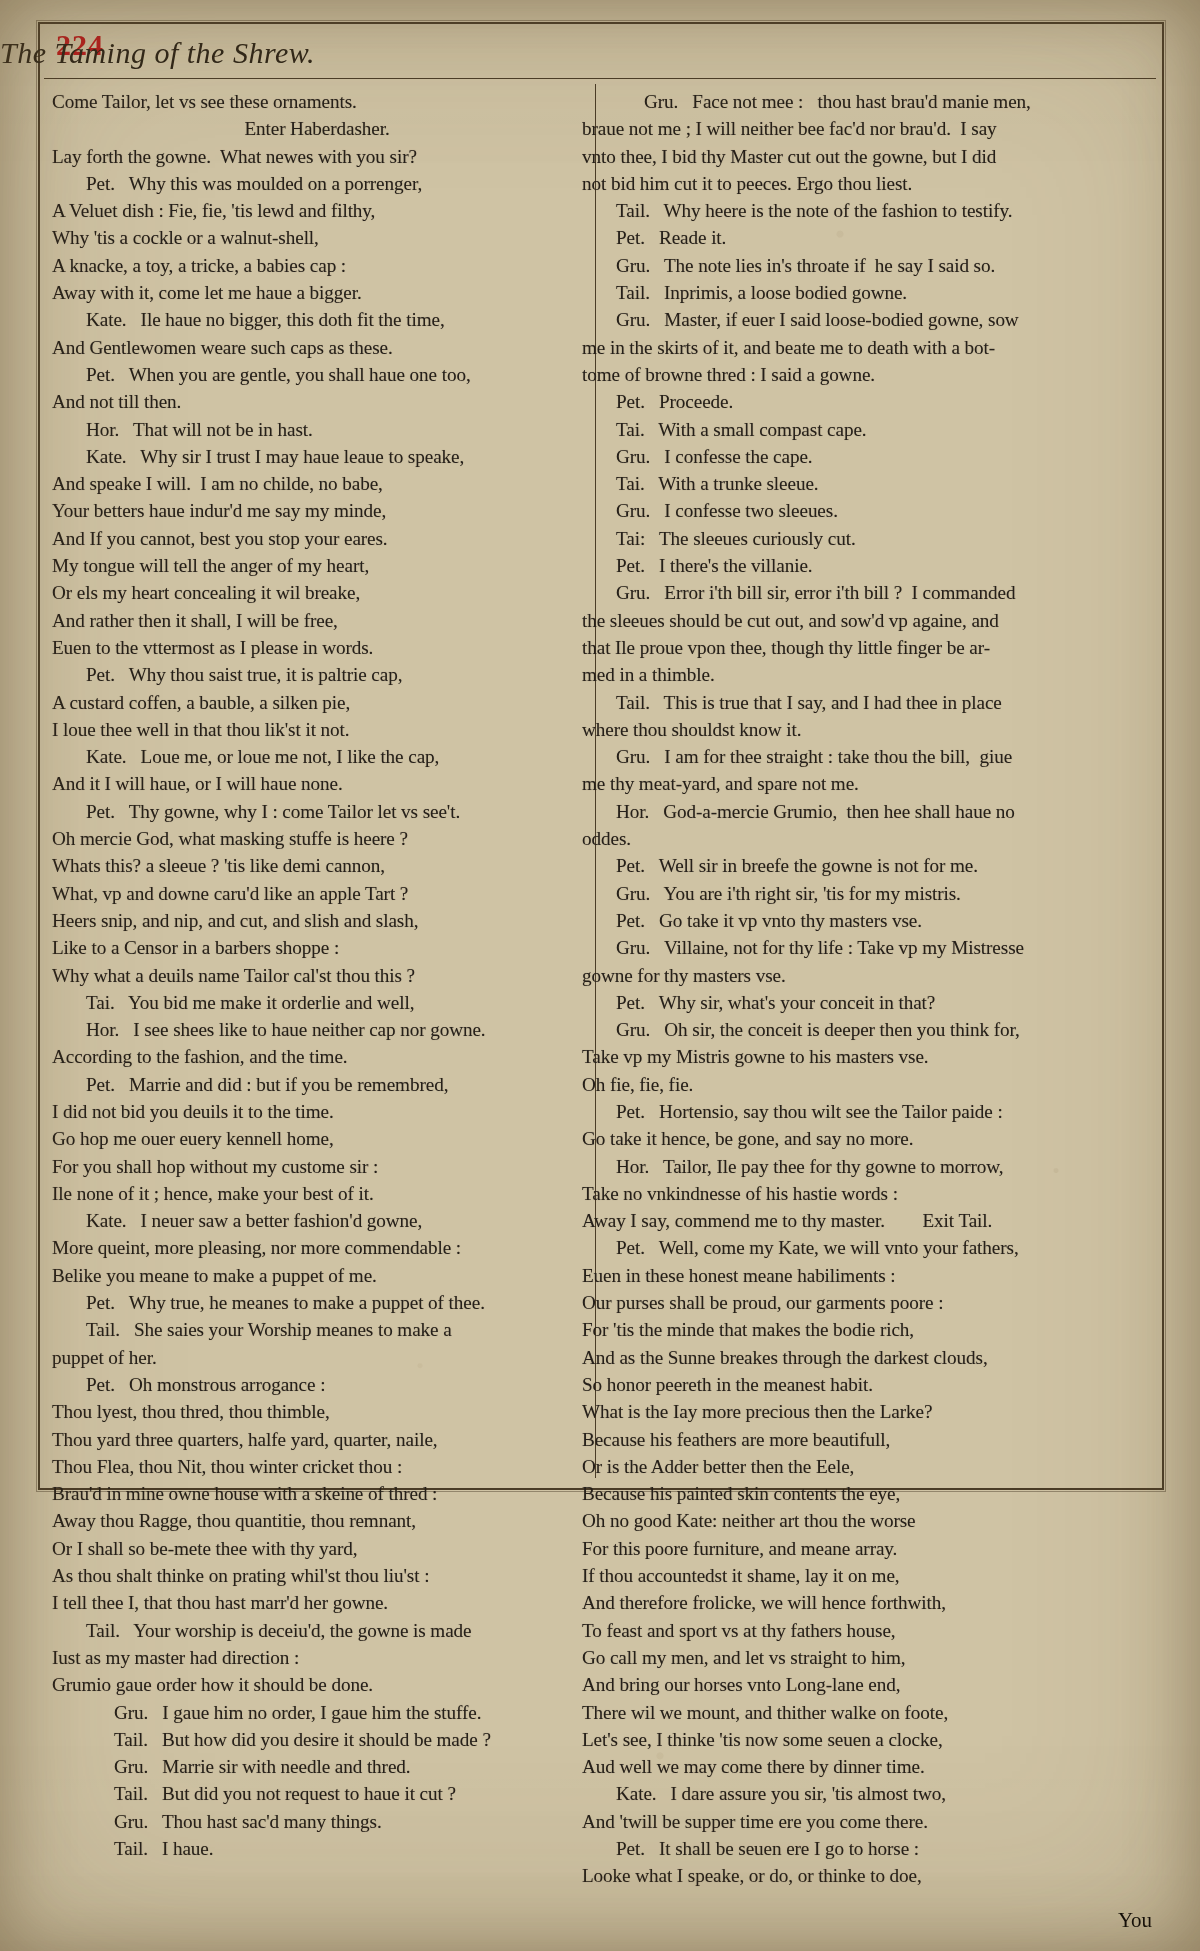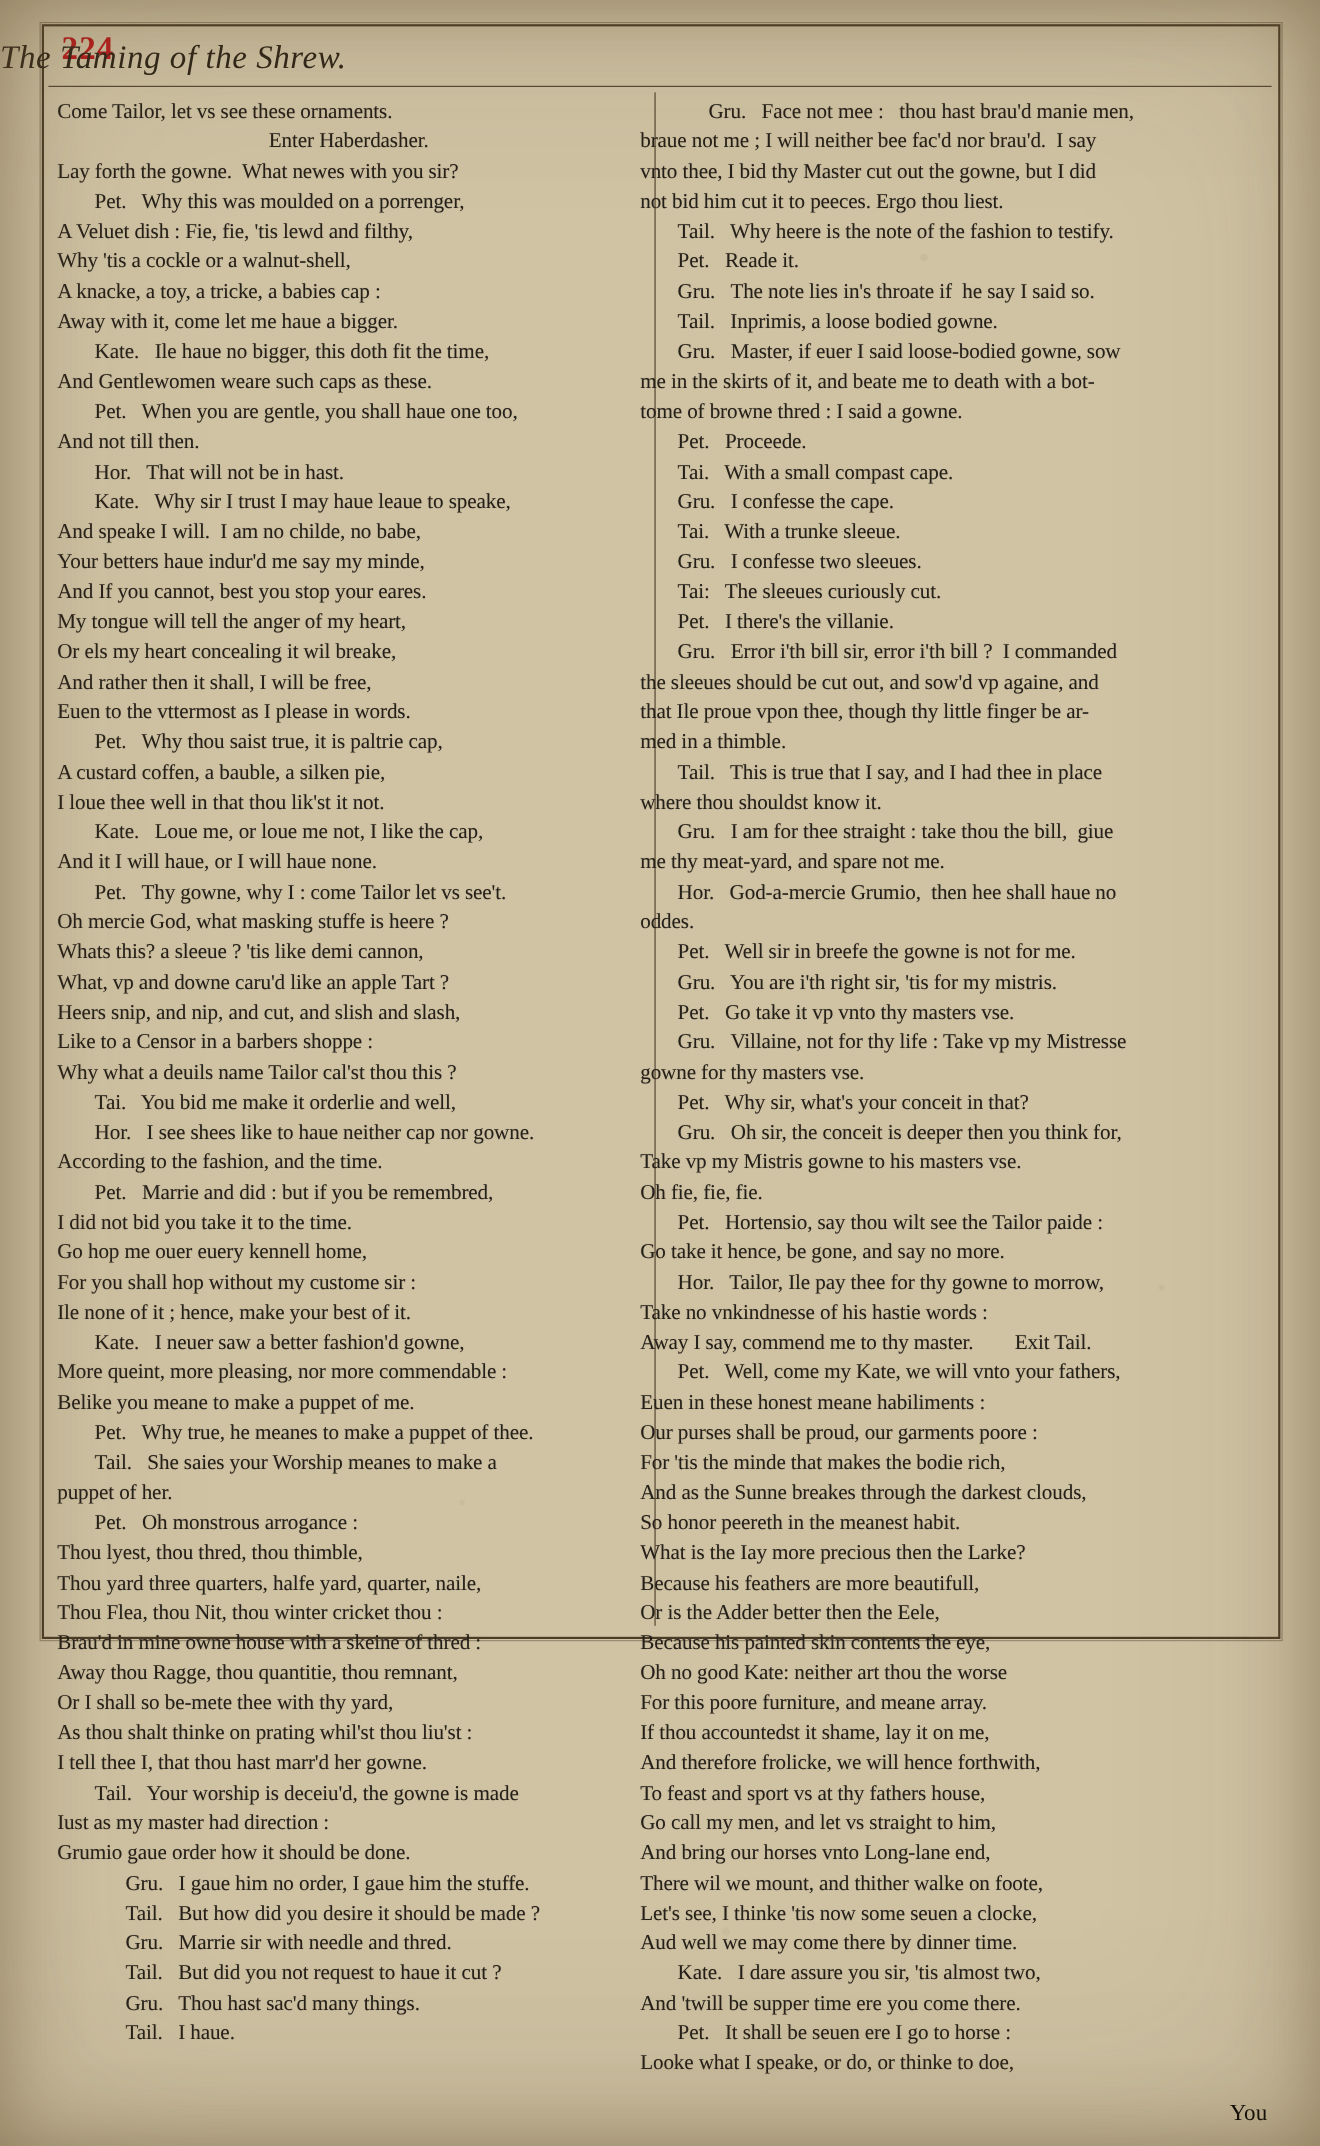--- a/index.html
+++ b/index.html
@@ -181,21 +181,21 @@
         <div class="line">Oh mercie God, what masking stuffe is heere ?</div>
         <div class="line">Whats this? a sleeue ? 'tis like demi cannon,</div>
         <div class="line">What, vp and downe caru'd like an apple Tart ?</div>
         <div class="line">Heers snip, and nip, and cut, and slish and slash,</div>
         <div class="line">Like to a Censor in a barbers shoppe :</div>
         <div class="line">Why what a deuils name Tailor cal'st thou this ?</div>
         <div class="line ind1">Tai.   You bid me make it orderlie and well,</div>
         <div class="line ind1">Hor.   I see shees like to haue neither cap nor gowne.</div>
         <div class="line">According to the fashion, and the time.</div>
         <div class="line ind1">Pet.   Marrie and did : but if you be remembred,</div>
-        <div class="line">I did not bid you take it to the time.</div>
+        <div class="line">I did not bid you deuils it to the time.</div>
         <div class="line">Go hop me ouer euery kennell home,</div>
         <div class="line">For you shall hop without my custome sir :</div>
         <div class="line">Ile none of it ; hence, make your best of it.</div>
         <div class="line ind1">Kate.   I neuer saw a better fashion'd gowne,</div>
         <div class="line">More queint, more pleasing, nor more commendable :</div>
         <div class="line">Belike you meane to make a puppet of me.</div>
         <div class="line ind1">Pet.   Why true, he meanes to make a puppet of thee.</div>
         <div class="line ind1">Tail.   She saies your Worship meanes to make a</div>
         <div class="line">puppet of her.</div>
         <div class="line ind1">Pet.   Oh monstrous arrogance :</div>

